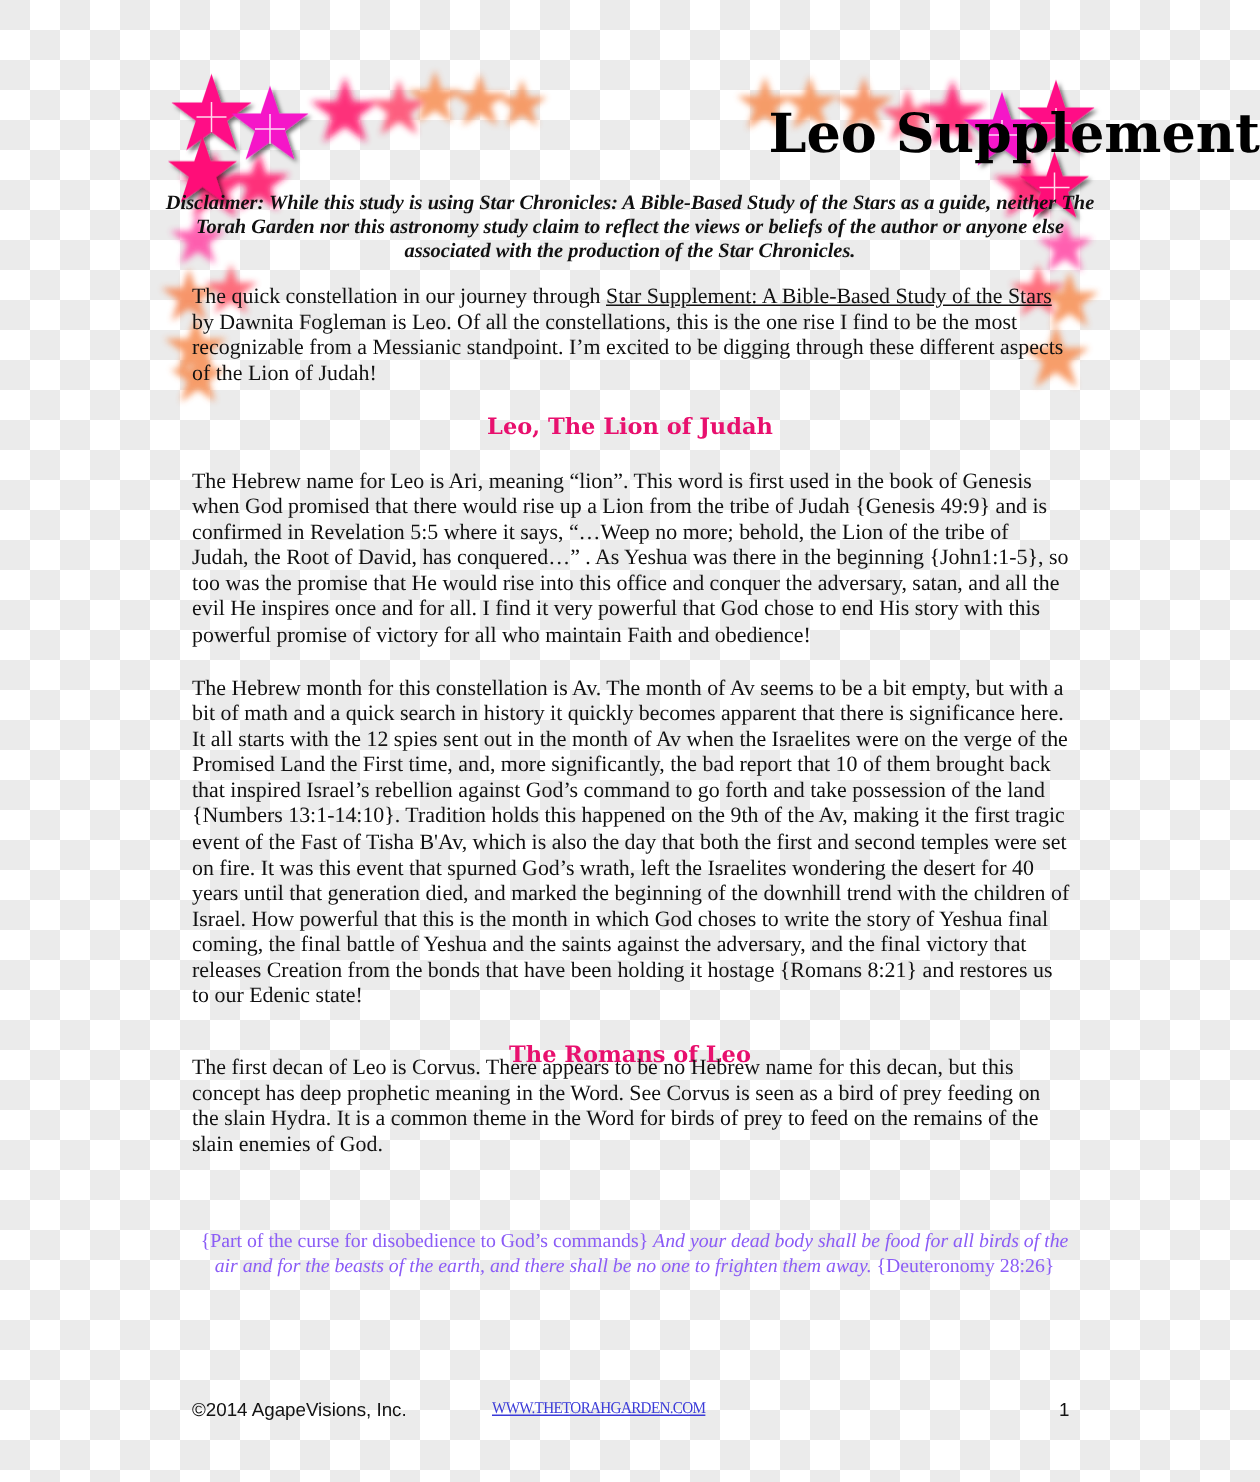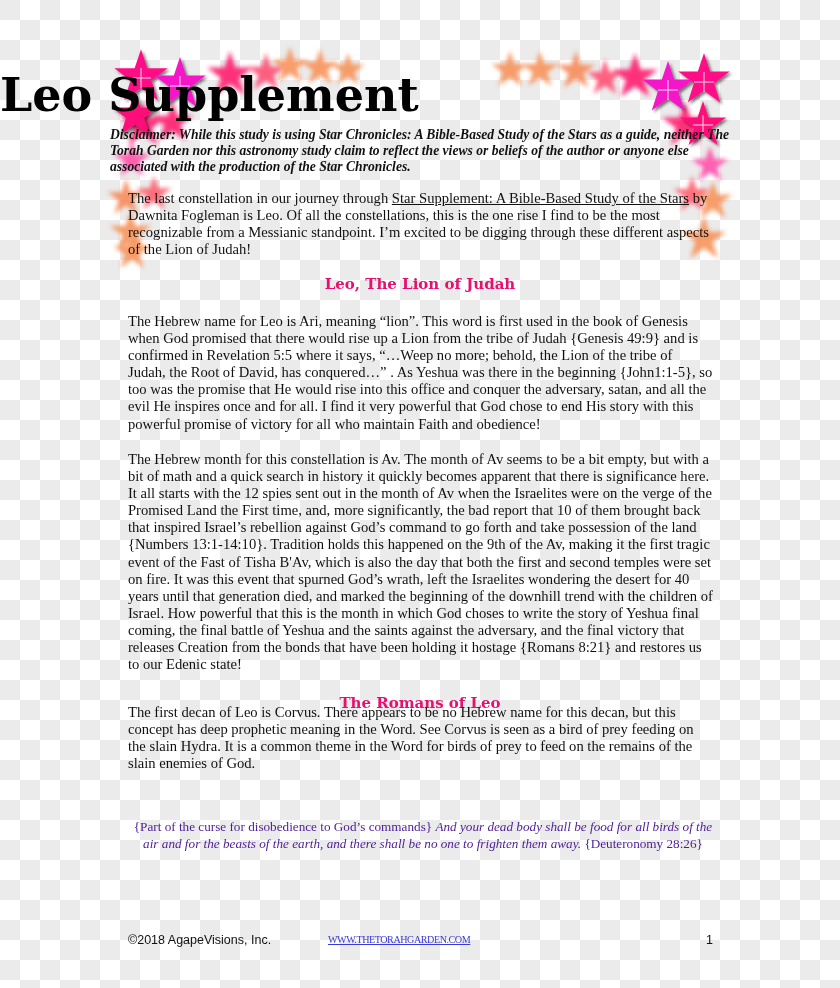--- a/index.html
+++ b/index.html
@@ -9,40 +9,40 @@
       background-image:
         linear-gradient(45deg, #ebebeb 25%, transparent 25%, transparent 75%, #ebebeb 75%),
         linear-gradient(45deg, #ebebeb 25%, transparent 25%, transparent 75%, #ebebeb 75%);
       background-size: 40px 40px;
       background-position: 20px 0, 0 20px;
       font-family: "Liberation Serif", serif;
       color: #111;
     }
     .stars { position: absolute; left: 0; top: 0; width: 840px; height: 300px; pointer-events: none; }
     .title {
-      position: absolute; left: 0; width: 840px; top: 68px; text-align: left;
-      font-family: "DejaVu Serif", serif; font-weight: bold; font-size: 46px; letter-spacing: 0px;
+      position: absolute; left: 0; width: 840px; top: 68px; text-align: right;
+      font-family: "DejaVu Serif", serif; font-weight: bold; font-size: 36px; letter-spacing: 0px;
       color: #000;
     }
     .disclaimer {
-      position: absolute; left: 110px; width: 620px; top: 127px; 
+      position: absolute; left: 110px; width: 620px; top: 127px; text-align: center;
       font-style: italic; font-weight: bold; font-size: 13.6px; line-height: 16px; color: #111;
     }
     .body-text {
       position: absolute; left: 128px; width: 585px;
       font-size: 14.6px; line-height: 17.1px; color: #111;
     }
     .body-text u { text-decoration: underline; }
     .section-heading {
       position: absolute; left: 0; width: 840px; text-align: center;
       font-family: "DejaVu Serif", serif; font-weight: bold; font-size: 15px; color: #e8106e;
     }
     .quote {
       position: absolute; left: 128px; width: 590px; top: 818px; text-align: center;
-      font-size: 13.2px; line-height: 17px; color: #4c1d95;
+      font-size: 13.2px; line-height: 17px; color: #8b5cf6;
     }
     .quote .it { font-style: italic; }
     .footer-left {
       position: absolute; left: 128px; top: 933px;
       font-family: "Liberation Sans", sans-serif; font-size: 12.5px; color: #111;
     }
     .footer-link {
       position: absolute; left: 328px; top: 933px;
       font-family: "Liberation Serif", serif; font-size: 11px; color: #3a3ad8;
       text-decoration: underline; letter-spacing: -0.5px; transform: scaleX(0.92); transform-origin: left;
@@ -114,29 +114,29 @@
     <line x1="704" y1="72" x2="704" y2="92"></line>
       <line x1="694" y1="82" x2="714" y2="82"></line>
     <line x1="703" y1="115" x2="703" y2="135"></line>
       <line x1="693" y1="125" x2="713" y2="125"></line>
   </g>
 </svg>
 
 <div class="title">Leo Supplement</div>
 <div class="disclaimer">Disclaimer: While this study is using Star Chronicles: A Bible-Based Study of the Stars as a guide, neither The Torah Garden nor this astronomy study claim to reflect the views or beliefs of the author or anyone else associated with the production of the Star Chronicles.</div>
 
-<div class="body-text" style="top:190px;"><span>The last constellation in our journey through </span><u>Star Supplement: A Bible-Based Study of the Stars</u><span> by Dawnita Fogleman is Leo. Of all the constellations, this is the one rise I find to be the most recognizable from a Messianic standpoint. I’m excited to be digging through these different aspects of the Lion of Judah!</span></div>
+<div class="body-text" style="top:190px;"><span>The quick constellation in our journey through </span><u>Star Supplement: A Bible-Based Study of the Stars</u><span> by Dawnita Fogleman is Leo. Of all the constellations, this is the one rise I find to be the most recognizable from a Messianic standpoint. I’m excited to be digging through these different aspects of the Lion of Judah!</span></div>
 
 <div class="section-heading" style="top:275px;">Leo, The Lion of Judah</div>
 
 <div class="body-text" style="top:313px;">The Hebrew name for Leo is Ari, meaning “lion”. This word is first used in the book of Genesis when God promised that there would rise up a Lion from the tribe of Judah {Genesis 49:9} and is confirmed in Revelation 5:5 where it says, “…Weep no more; behold, the Lion of the tribe of Judah, the Root of David, has conquered…” . As Yeshua was there in the beginning {John1:1-5}, so too was the promise that He would rise into this office and conquer the adversary, satan, and all the evil He inspires once and for all. I find it very powerful that God chose to end His story with this powerful promise of victory for all who maintain Faith and obedience!</div>
 
 <div class="body-text" style="top:451px;">The Hebrew month for this constellation is Av. The month of Av seems to be a bit empty, but with a bit of math and a quick search in history it quickly becomes apparent that there is significance here. It all starts with the 12 spies sent out in the month of Av when the Israelites were on the verge of the Promised Land the First time, and, more significantly, the bad report that 10 of them brought back that inspired Israel’s rebellion against God’s command to go forth and take possession of the land {Numbers 13:1-14:10}. Tradition holds this happened on the 9th of the Av, making it the first tragic event of the Fast of Tisha B'Av, which is also the day that both the first and second temples were set on fire. It was this event that spurned God’s wrath, left the Israelites wondering the desert for 40 years until that generation died, and marked the beginning of the downhill trend with the children of Israel. How powerful that this is the month in which God choses to write the story of Yeshua final coming, the final battle of Yeshua and the saints against the adversary, and the final victory that releases Creation from the bonds that have been holding it hostage {Romans 8:21} and restores us to our Edenic state!</div>
 
 <div class="section-heading" style="top:694px;">The Romans of Leo</div>
 
 <div class="body-text" style="top:704px;">The first decan of Leo is Corvus. There appears to be no Hebrew name for this decan, but this concept has deep prophetic meaning in the Word. See Corvus is seen as a bird of prey feeding on the slain Hydra. It is a common theme in the Word for birds of prey to feed on the remains of the slain enemies of God.</div>
 
 <div class="quote"><span>{Part of the curse for disobedience to God’s commands} </span><span class="it">And your dead body shall be food for all birds of the air and for the beasts of the earth, and there shall be no one to frighten them away.</span><span> {Deuteronomy 28:26}</span></div>
 
-<div class="footer-left">©2018 AgapeVisions, Inc.</div>
+<div class="footer-left">©2014 AgapeVisions, Inc.</div>
 <a class="footer-link">WWW.THETORAHGARDEN.COM</a>
 <div class="footer-page">1</div>
 
 </body></html>

